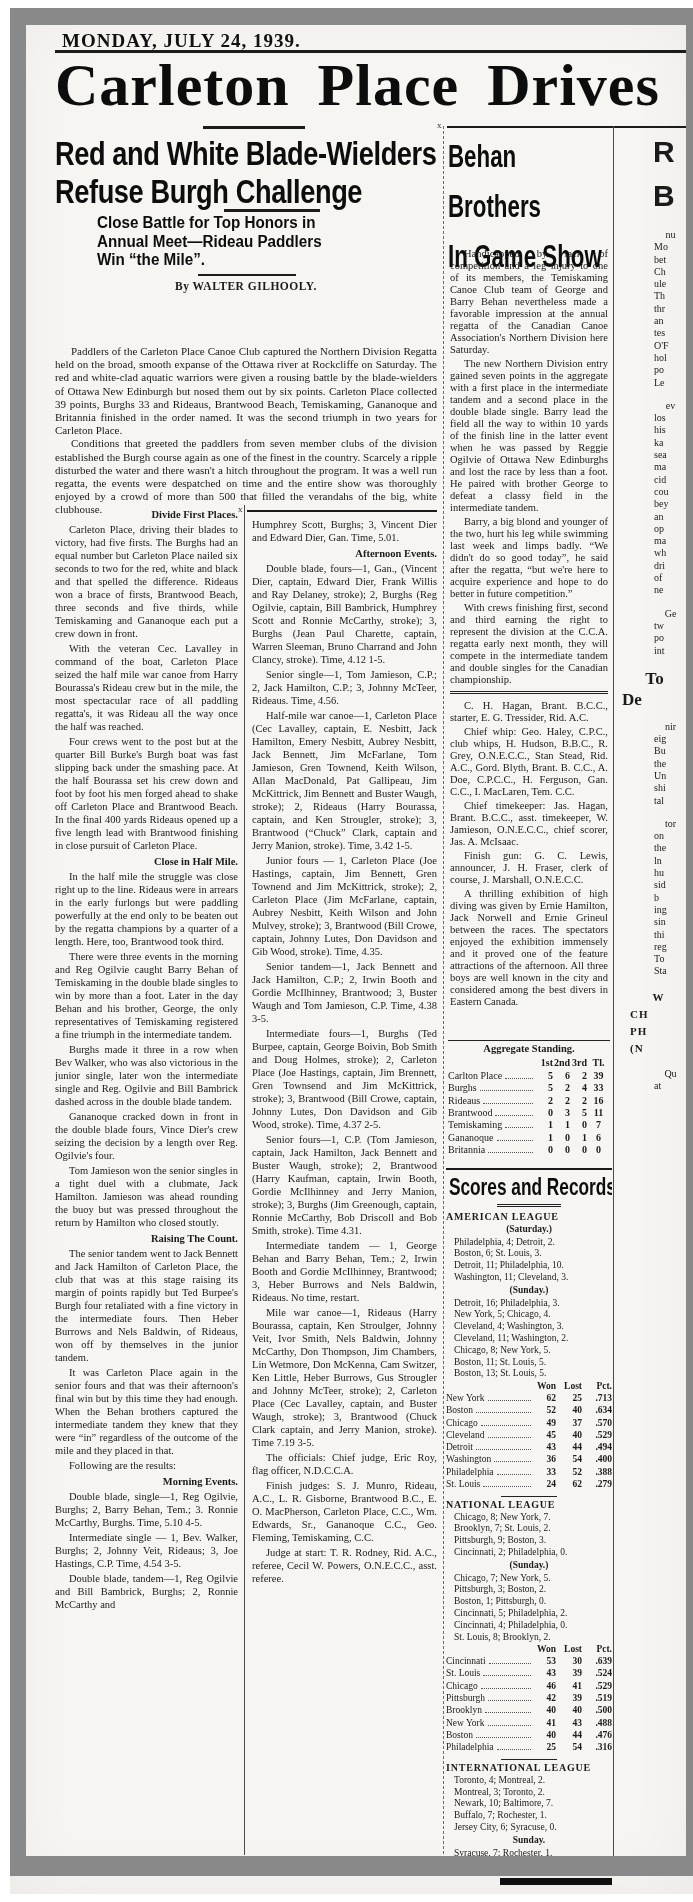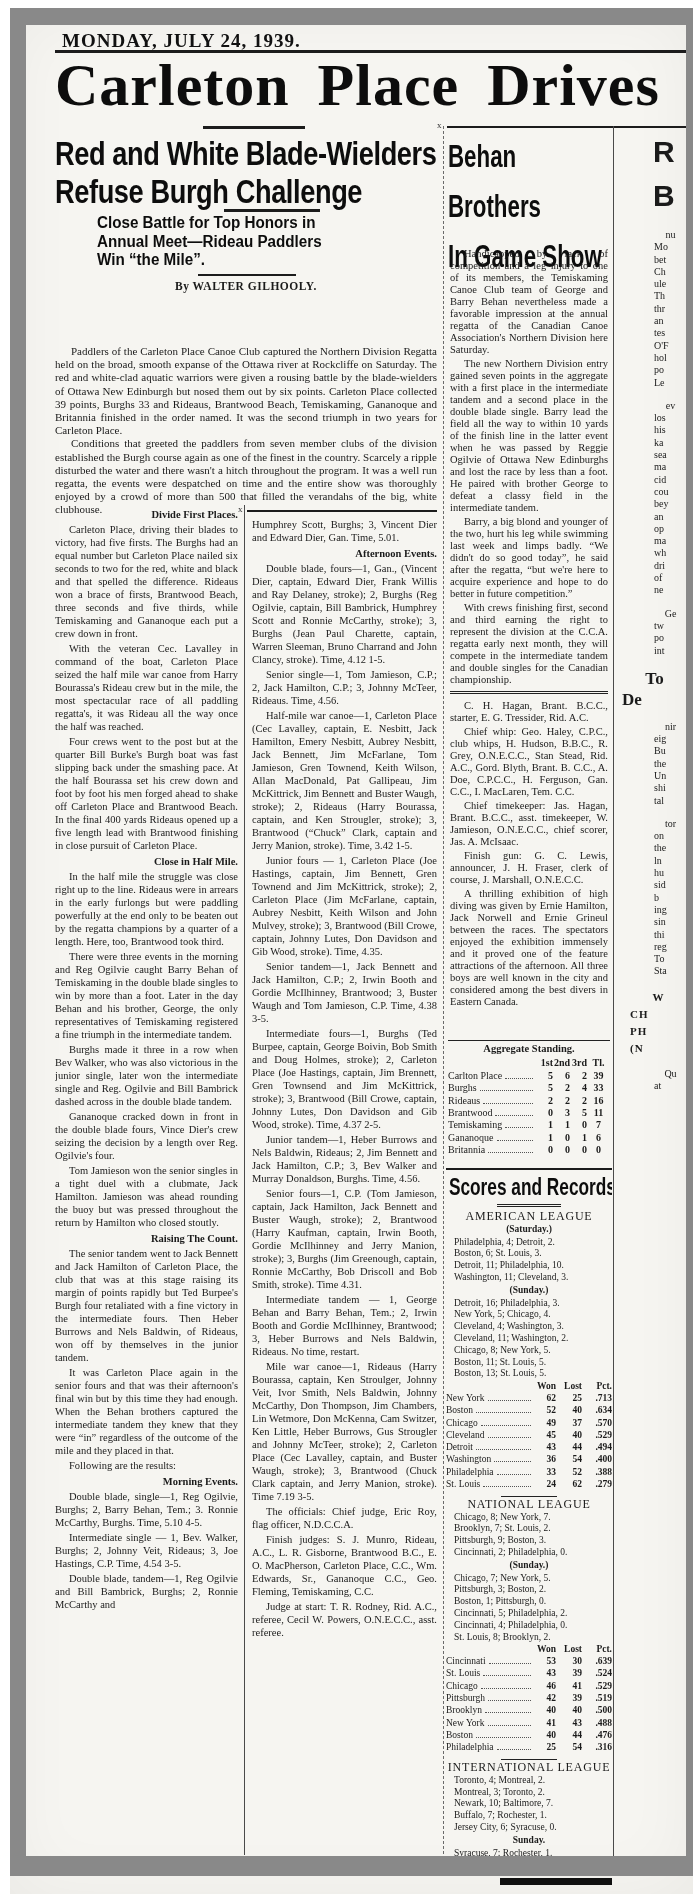--- a/index.html
+++ b/index.html
@@ -53,21 +53,21 @@
   .aghead .dots,.sthead .dots{border-bottom:none;}
   .agn{width:17px;text-align:right;font-weight:bold;}
   .agt{width:23px;text-align:center;font-weight:bold;}
   .aghead .agn,.aghead .agt{font-weight:bold;}
 
   #scores-box{left:446px;top:1168px;width:166px;height:702px;overflow:hidden;font-size:9.5px;line-height:11.8px;}
   #scores-box .scores-toprule{border-top:2px solid #1c1c1c;margin-bottom:3px;}
   #scores-title{font-size:24px;line-height:28px;transform:scaleX(0.72);transform-origin:left top;
                 white-space:nowrap;padding-left:4px;}
   .scores-dblrule{border-top:3px double #222;width:64px;margin:3px auto 4px auto;}
-  .lgname{text-align:center;font-weight:normal;font-size:12px;letter-spacing:0.8px;margin:2px 0 1px 0;}
+  .lgname{text-align:left;font-weight:bold;font-size:10px;letter-spacing:0.8px;margin:2px 0 1px 0;}
   .slabel{text-align:center;font-weight:bold;margin:1px 0;}
   .slabel:empty{display:none;}
   .sline{text-indent:8px;}
   .lgrule{width:56px;margin:5px auto 2px auto;border-top:1px solid #222;}
   div.league:nth-of-type(1) .lgrule{display:none;}
   .strow{display:flex;align-items:baseline;margin-top:0.5px;}
   .stname{white-space:nowrap;}
   .stw{width:22px;text-align:right;font-weight:bold;}
   .stl{width:26px;text-align:right;font-weight:bold;}
   .stp{width:30px;text-align:right;font-weight:bold;}
@@ -145,21 +145,20 @@
 <div class="flowcol" id="column-2">
 
 <div class="blk pn">Humphrey Scott, Burghs; 3, Vincent Dier and Edward Dier, Gan.  Time, 5.01.</div>
     <div class="blk h">Afternoon Events.</div>
     <div class="blk p">Double blade, fours—1, Gan., (Vincent Dier, captain, Edward Dier, Frank Willis and Ray Delaney, stroke); 2, Burghs (Reg Ogilvie, captain, Bill Bambrick, Humphrey Scott and Ronnie McCarthy, stroke); 3, Burghs (Jean Paul Charette, captain, Warren Sleeman, Bruno Charrand and John Clancy, stroke).  Time, 4.12 1-5.</div>
     <div class="blk p">Senior single—1, Tom Jamieson, C.P.; 2, Jack Hamilton, C.P.; 3, Johnny McTeer, Rideaus. Time, 4.56.</div>
     <div class="blk p">Half-mile war canoe—1, Carleton Place (Cec Lavalley, captain, E. Nesbitt, Jack Hamilton, Emery Nesbitt, Aubrey Nesbitt, Jack Bennett, Jim McFarlane, Tom Jamieson, Gren Townend, Keith Wilson, Allan MacDonald, Pat Gallipeau, Jim McKittrick, Jim Bennett and Buster Waugh, stroke); 2, Rideaus (Harry Bourassa, captain, and Ken Strougler, stroke); 3, Brantwood (“Chuck” Clark, captain and Jerry Manion, stroke).  Time, 3.42 1-5.</div>
     <div class="blk p">Junior fours — 1, Carleton Place (Joe Hastings, captain, Jim Bennett, Gren Townend and Jim McKittrick, stroke); 2, Carleton Place (Jim McFarlane, captain, Aubrey Nesbitt, Keith Wilson and John Mulvey, stroke); 3, Brantwood (Bill Crowe, captain, Johnny Lutes, Don Davidson and Gib Wood, stroke). Time, 4.35.</div>
     <div class="blk p">Senior tandem—1, Jack Bennett and Jack Hamilton, C.P.; 2, Irwin Booth and Gordie McIlhinney, Brantwood; 3, Buster Waugh and Tom Jamieson, C.P. Time, 4.38 3-5.</div>
     <div class="blk p">Intermediate fours—1, Burghs (Ted Burpee, captain, George Boivin, Bob Smith and Doug Holmes, stroke); 2, Carleton Place (Joe Hastings, captain, Jim Brennett, Gren Townsend and Jim McKittrick, stroke); 3, Brantwood (Bill Crowe, captain, Johnny Lutes, Don Davidson and Gib Wood, stroke).  Time, 4.37 2-5.</div>
-    <div class="blk p">Junior tandem—1, Heber Burrows and Nels Baldwin, Rideaus; 2, Jim Bennett and Jack Hamilton, C.P.; 3, Bev Walker and Murray Donaldson, Burghs. Time, 4.56.</div>
     <div class="blk p">Senior fours—1, C.P. (Tom Jamieson, captain, Jack Hamilton, Jack Bennett and Buster Waugh, stroke); 2, Brantwood (Harry Kaufman, captain, Irwin Booth, Gordie McIlhinney and Jerry Manion, stroke); 3, Burghs (Jim Greenough, captain, Ronnie McCarthy, Bob Driscoll and Bob Smith, stroke).  Time 4.31.</div>
     <div class="blk p">Intermediate tandem — 1, George Behan and Barry Behan, Tem.; 2, Irwin Booth and Gordie McIlhinney, Brantwood; 3, Heber Burrows and Nels Baldwin, Rideaus.  No time, restart.</div>
     <div class="blk p">Mile war canoe—1, Rideaus (Harry Bourassa, captain, Ken Stroulger, Johnny Veit, Ivor Smith, Nels Baldwin, Johnny McCarthy, Don Thompson, Jim Chambers, Lin Wetmore, Don McKenna, Cam Switzer, Ken Little, Heber Burrows, Gus Strougler and Johnny McTeer, stroke); 2, Carleton Place (Cec Lavalley, captain, and Buster Waugh, stroke); 3, Brantwood (Chuck Clark captain, and Jerry Manion, stroke).  Time 7.19 3-5.</div>
     <div class="blk p">The officials: Chief judge, Eric Roy, flag officer, N.D.C.C.A.</div>
     <div class="blk p">Finish judges: S. J. Munro, Rideau, A.C., L. R. Gisborne, Brantwood B.C., E. O. MacPherson, Carleton Place, C.C., Wm. Edwards, Sr., Gananoque C.C., Geo. Fleming, Temiskaming, C.C.</div>
     <div class="blk p">Judge at start: T. R. Rodney, Rid. A.C., referee, Cecil W. Powers, O.N.E.C.C., asst. referee.</div>
   </div>
 
 <div class="abs gothic" id="behan-headline">
   <div>Behan Brothers</div>

